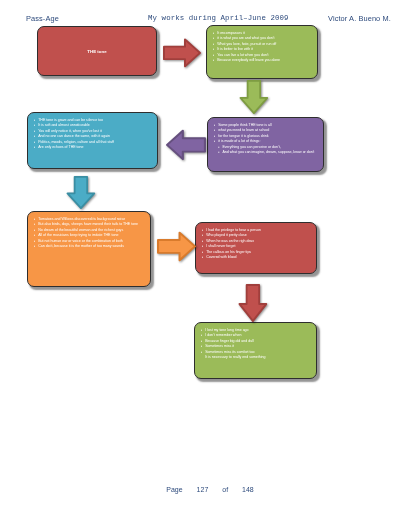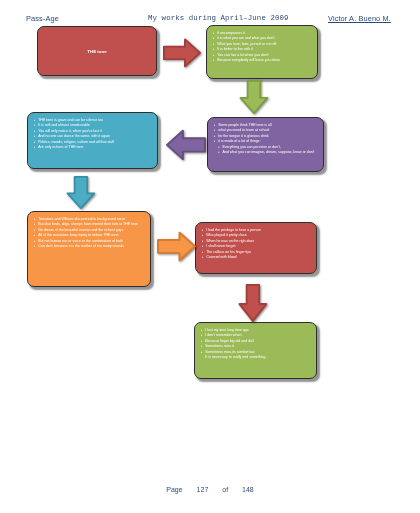--- a/index.html
+++ b/index.html
@@ -25,21 +25,21 @@
   }
   .hdr-text {
     position: absolute;
     font-size: 7.4px;
     color: #2d4a7c;
     white-space: nowrap;
     letter-spacing: 0.1px;
   }
   .hdr-left   { left: 26px; }
   .hdr-center { left: 148px; font-family: Liberation Mono, monospace; }
-  .hdr-right  { left: 328px; text-decoration: underline; }
+  .hdr-right  { left: 328px; }
 
   
   .box {
     position: absolute;
     border-radius: 7px;
     border: 1.1px solid #2e2e2e;
     box-sizing: border-box;
     box-shadow: 2.2px 2.2px 1.6px rgba(0,0,0,0.42);
     overflow: hidden;
   }

